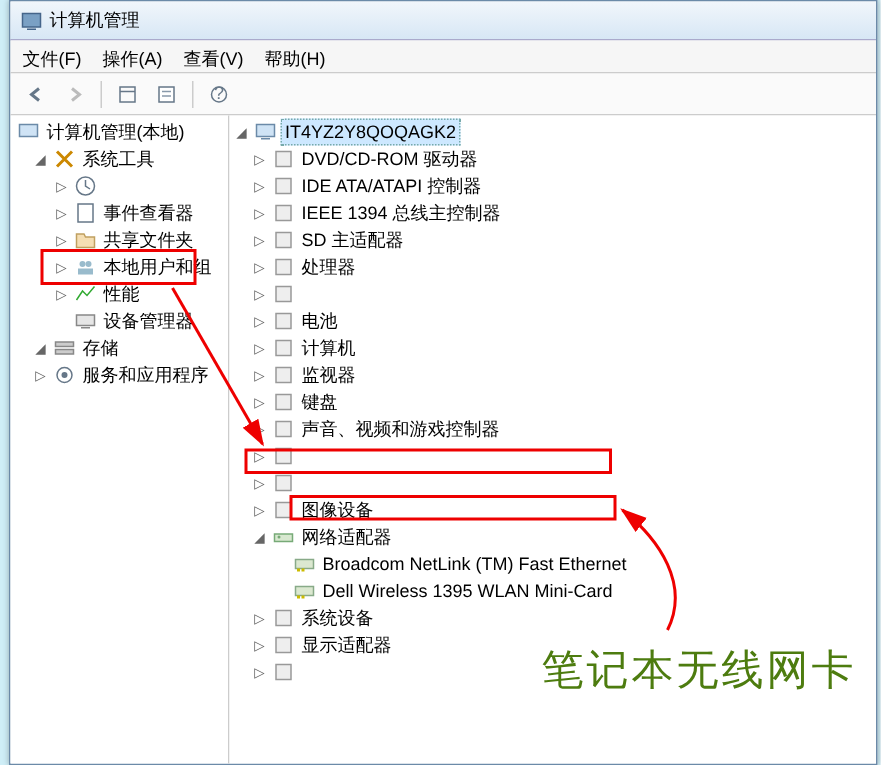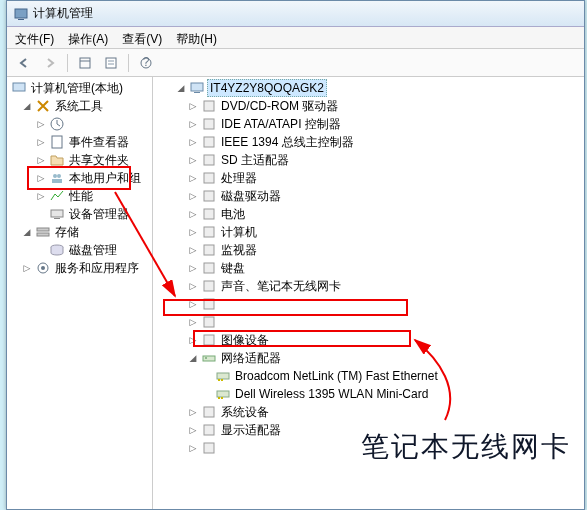--- a/index.html
+++ b/index.html
@@ -6,34 +6,34 @@
 body { width: 587px; height: 510px; background: #cfeef7; overflow: hidden; position: relative; }
 .window { position: absolute; left: 6px; top: 0; width: 579px; height: 510px; background: #fff; border: 1px solid #6b8aa8; box-shadow: 0 0 4px rgba(0,0,0,.3); }
 .titlebar { height: 26px; background: linear-gradient(#f1f6fb,#d7e7f5); display: flex; align-items: center; padding: 0 6px; border-bottom: 1px solid #aac; }
 .titlebar .ticon { width: 16px; height: 16px; margin-right: 4px; }
 .titlebar span { color: #000; }
 .menubar { height: 22px; display: flex; align-items: flex-end; gap: 14px; padding: 0 8px; border-bottom: 1px solid #ccc; background: #f6f6f6; }
 .menubar span { cursor: default; }
 .toolbar { height: 28px; display: flex; align-items: center; gap: 4px; padding: 0 6px; border-bottom: 1px solid #ccc; background: #fafafa; }
 .toolbar .tb { width: 22px; height: 22px; display: flex; align-items: center; justify-content: center; border: 1px solid transparent; }
 .toolbar .sep { width: 1px; height: 18px; background: #ccc; margin: 0 2px; }
-.panes { display: flex; height: calc(100% - 76px); gap: 20px; }
+.panes { display: flex; height: calc(100% - 76px); }
 .left { width: 146px; border-right: 1px solid #ccc; overflow: hidden; background: #fff; padding: 2px 0; }
 .right { flex: 1; overflow: auto; background: #fff; padding: 2px 0; position: relative; }
 .tree { list-style: none; }
 .tree li { white-space: nowrap; }
 .row { display: flex; align-items: center; height: 18px; padding-left: 2px; }
 .exp { width: 12px; height: 12px; display: inline-flex; align-items: center; justify-content: center; font-size: 9px; color: #666; cursor: default; }
 .ic { width: 16px; height: 16px; margin: 0 2px; display: inline-flex; align-items: center; justify-content: center; flex-shrink: 0; }
 .lbl { padding: 1px 2px; }
 .sel .lbl { background: #cde8ff; border: 1px dotted #7aa; }
 .ind1 { padding-left: 14px; }
 .ind2 { padding-left: 28px; }
 .redbox { border: 2px solid #e00; position: absolute; pointer-events: none; }
-.annot { position: absolute; right: 16px; bottom: 44px; color: #0f172a; font-size: 28px; font-family: "SimSun","Microsoft YaHei"; letter-spacing: 2px; pointer-events: none; }
+.annot { position: absolute; right: 16px; bottom: 44px; color: #4d7c0f; font-size: 28px; font-family: "SimSun","Microsoft YaHei"; letter-spacing: 2px; pointer-events: none; }
 svg.arrow { position: absolute; left: 0; top: 0; width: 587px; height: 510px; pointer-events: none; }
 </style>
 </head>
 <body>
 
 <div class="window">
   <div class="titlebar">
     <span class="ticon">
       <svg viewBox="0 0 16 16">
           <rect x="2" y="3" width="12" height="9" fill="#7aa0c4" stroke="#45658a"></rect>
@@ -182,32 +182,20 @@
               <span class="ic">
                 <svg viewBox="0 0 16 16">
                   <rect x="2" y="4" width="12" height="3" fill="#ccc" stroke="#888"></rect>
                   <rect x="2" y="9" width="12" height="3" fill="#ccc" stroke="#888"></rect>
                 </svg>
               </span>
               <span class="lbl">存储</span>
             </div>
           </li>
         <li>
-            <div class="row ind2">
-              <span class="exp" style="visibility:hidden">▷</span>
-              <span class="ic">
-                <svg viewBox="0 0 16 16">
-                  <ellipse cx="8" cy="5" rx="6" ry="2" fill="#dde" stroke="#99a"></ellipse>
-                  <path d="M2 5v6a6 2 0 0 0 12 0V5" fill="#dde" stroke="#99a"></path>
-                </svg>
-              </span>
-              <span class="lbl">磁盘管理</span>
-            </div>
-          </li>
-        <li>
             <div class="row ind1">
               <span class="exp">▷</span>
               <span class="ic">
                 <svg viewBox="0 0 16 16">
                   <circle cx="8" cy="8" r="5" fill="none" stroke="#678"></circle>
                   <circle cx="8" cy="8" r="2" fill="#678"></circle>
                 </svg>
               </span>
               <span class="lbl">服务和应用程序</span>
             </div>
@@ -285,21 +273,20 @@
             </div>
           </li>
           <li>
             <div class="row ind1">
               <span class="exp">▷</span>
               <span class="ic">
                 <svg viewBox="0 0 16 16">
                   <rect x="3" y="3" width="10" height="10" fill="#eee" stroke="#999"></rect>
                 </svg>
               </span>
-              <span class="lbl">磁盘驱动器</span>
             </div>
           </li>
           <li>
             <div class="row ind1">
               <span class="exp">▷</span>
               <span class="ic">
                 <svg viewBox="0 0 16 16">
                   <rect x="3" y="3" width="10" height="10" fill="#eee" stroke="#999"></rect>
                 </svg>
               </span>
@@ -340,21 +327,21 @@
             </div>
           </li>
           <li>
             <div class="row ind1">
               <span class="exp">▷</span>
               <span class="ic">
                 <svg viewBox="0 0 16 16">
                   <rect x="3" y="3" width="10" height="10" fill="#eee" stroke="#999"></rect>
                 </svg>
               </span>
-              <span class="lbl">声音、笔记本无线网卡</span>
+              <span class="lbl">声音、视频和游戏控制器</span>
             </div>
           </li>
           <li>
             <div class="row ind1">
               <span class="exp">▷</span>
               <span class="ic">
                 <svg viewBox="0 0 16 16">
                   <rect x="3" y="3" width="10" height="10" fill="#eee" stroke="#999"></rect>
                 </svg>
               </span>

